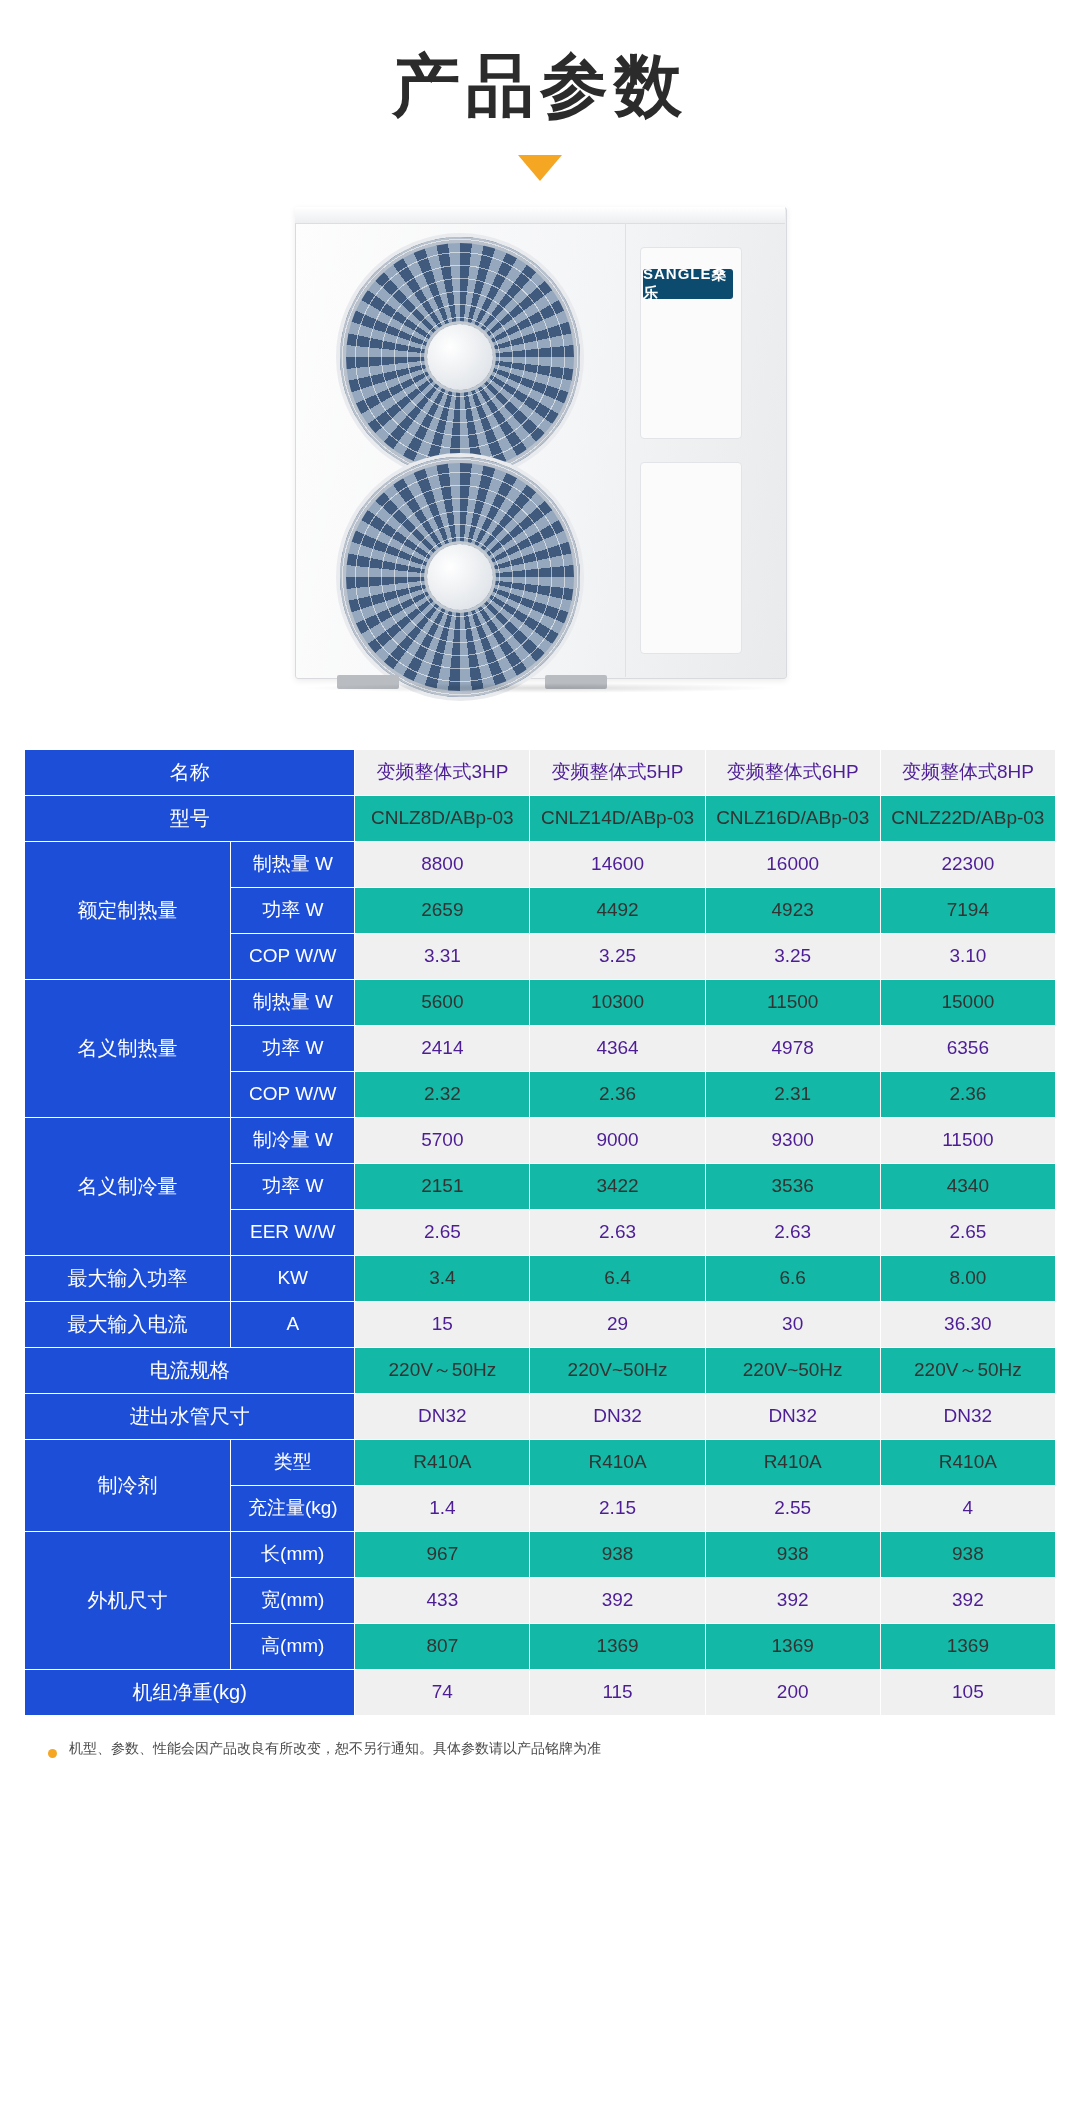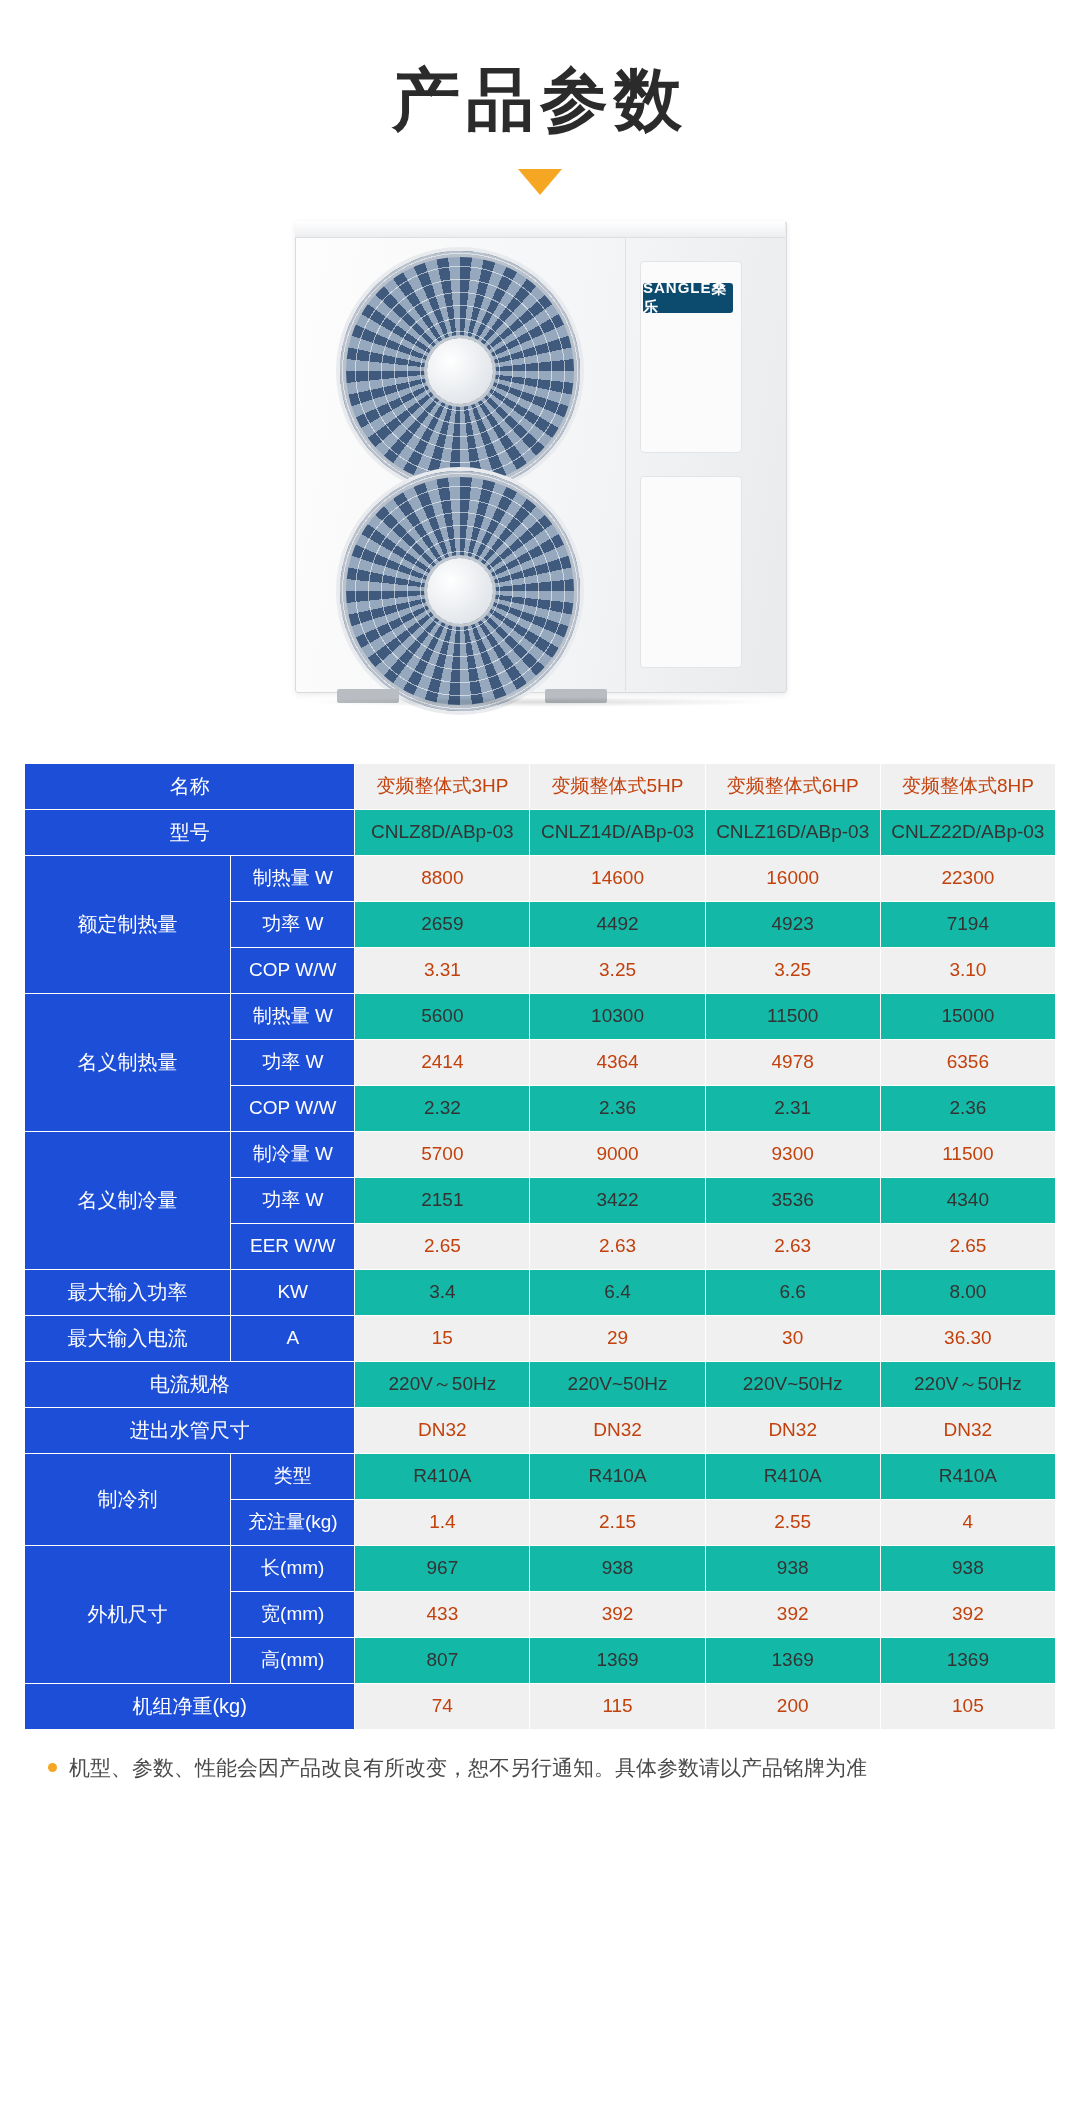--- a/index.html
+++ b/index.html
@@ -16,21 +16,21 @@
     overflow: hidden;
   }
   .page {
     width: 1080px;
     height: 2101px;
     position: relative;
   }
   
   .title-block {
     text-align: center;
-    padding-top: 62px;
+    padding-top: 48px;
   }
   .page-title {
     font-size: 68px;
     font-weight: bold;
     letter-spacing: 6px;
     color: #2b2b2b;
     line-height: 1.1;
     margin: 0;
   }
   .arrow-down {
@@ -191,34 +191,34 @@
     color: #ffffff;
     font-size: 20px;
   }
   td.hdr-sub {
     background: #1d4ed8;
     color: #ffffff;
     font-size: 19px;
   }
   td.val {
     background: #f0f0f0;
-    color: #c2410c;
+    color: #4c1d95;
   }
   td.val-alt {
     background: #14b8a6;
     color: #333333;
   }
   col.c-label { width: 206px; }
   col.c-sub   { width: 124px; }
   col.c-val   { width: 175px; }
   
   .footnote {
     margin-top: 24px;
     padding-left: 48px;
-    font-size: 21px;
+    font-size: 14px;
     color: #4a4a4a;
     display: flex;
     align-items: flex-start;
   }
   .bullet {
     width: 9px;
     height: 9px;
     border-radius: 50%;
     background: #F5A623;
     margin-top: 9px;

